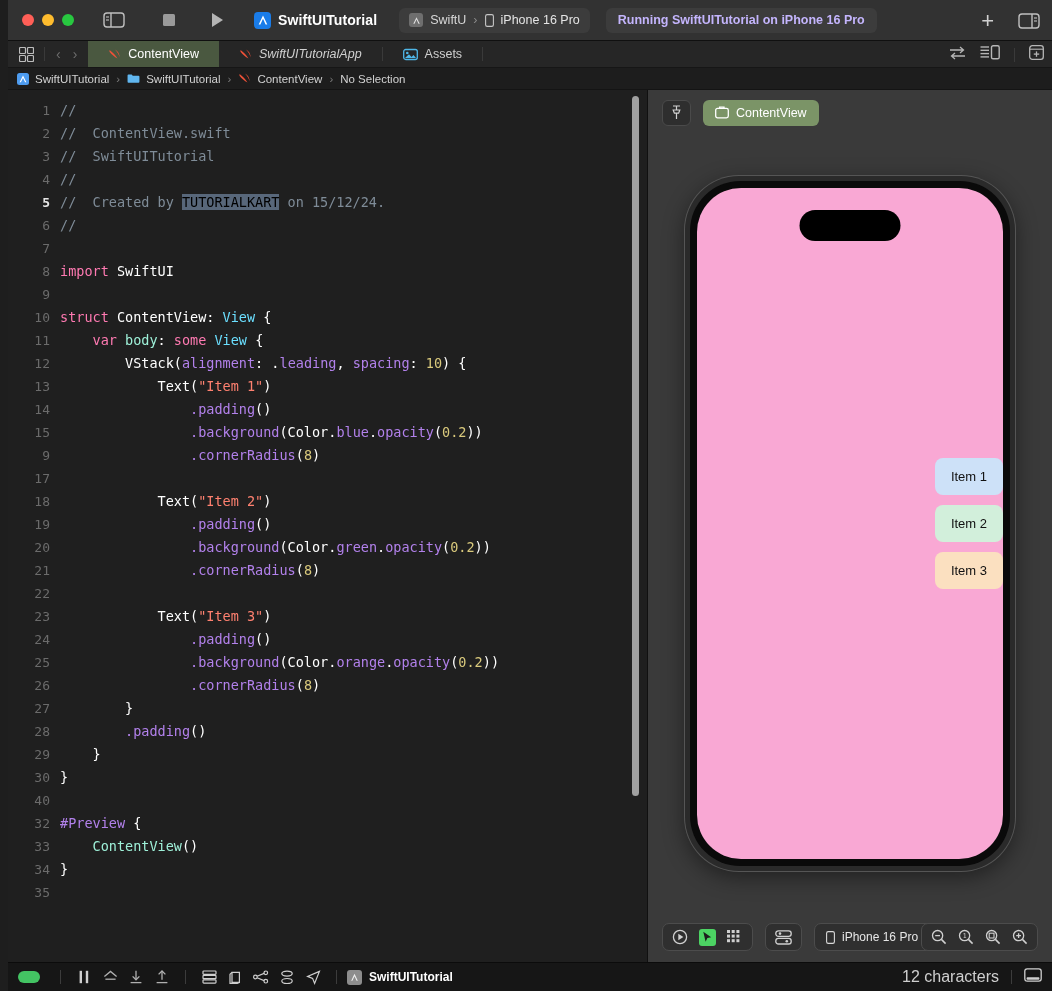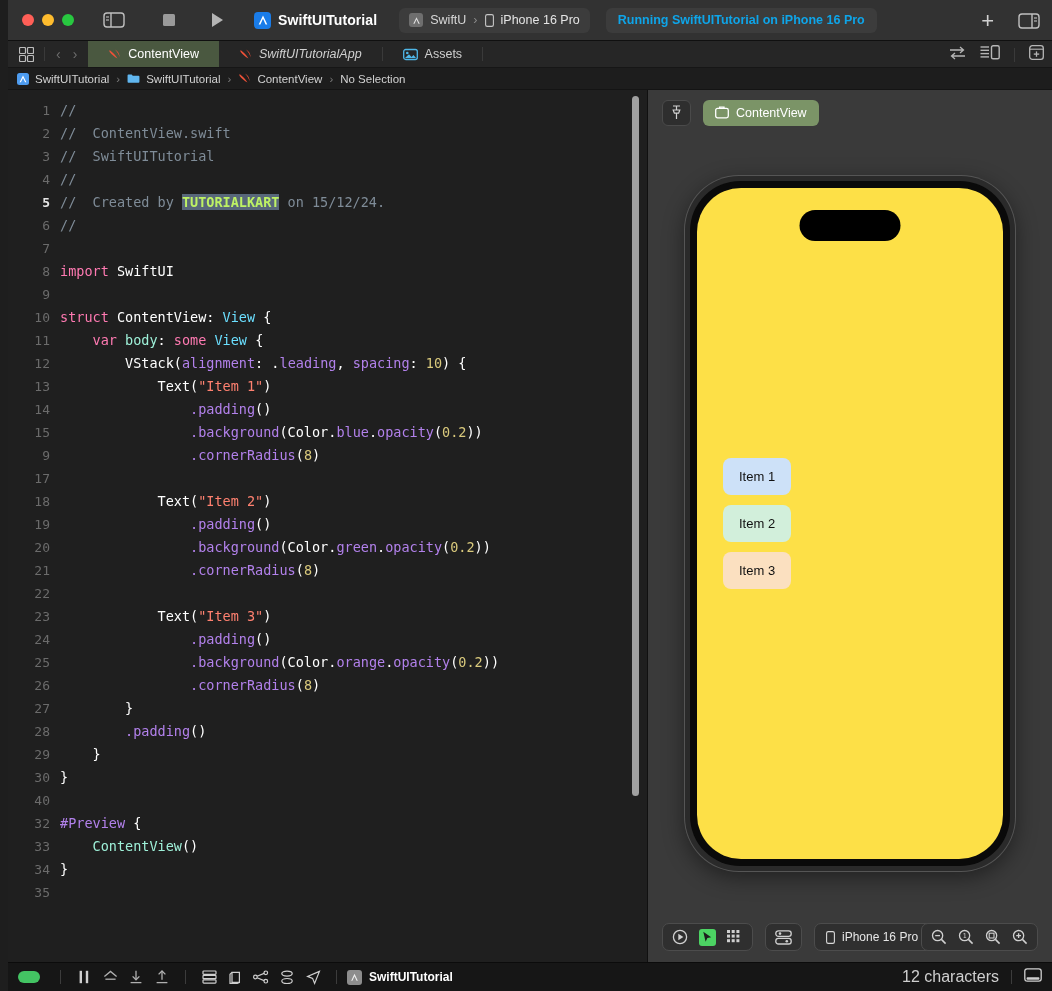--- a/index.html
+++ b/index.html
@@ -43,21 +43,21 @@
     display:flex;align-items:center;justify-content:center;
   }
   .scheme-text { color:#d8d8d8; font-size:12.5px; }
   .scheme-sep { color:#8c8c8c; font-size:12.5px; }
   .dev-text { color:#e4e4e4; font-size:12.5px; }
 
   .status-chip {
     margin-left:16px; height:25px; background:#3c3c3c; border-radius:6px;
     display:flex; align-items:center; padding:0 12px;
   }
-  .status-chip span { color:#0ea5e9; font-size:12.5px; font-weight:bold; }
+  .status-chip span { color:#c4b5fd; font-size:12.5px; font-weight:bold; }
 
   .tb-right { position:absolute; right:12px; top:0; height:41px; display:flex; align-items:center; gap:24px; }
   .plus-btn { color:#d0d0d0; font-size:22px; line-height:1; font-weight:300; }
 
   
   .tabbar {
     height:27px; min-height:27px; background:#262626; display:flex; align-items:stretch;
     border-bottom:1px solid #161616; position:relative;
   }
   .tb-grid { width:36px; display:flex; align-items:center; justify-content:center; }
@@ -100,21 +100,21 @@
   .gut.cur { color:#e6e6e6; font-weight:bold; }
   .code { color:#d6d6d6; }
   .ed-scroll {
     position:absolute; right:9px; top:6px; width:7px; height:700px;
     background:#a0a0a0; border-radius:4px;
   }
   .ed-divider { position:absolute; right:0; top:0; bottom:0; width:1px; background:#101010; }
 
   
   .c-com   { color:#7f8c98; }
-  .c-sel   { background:#58677a; color:#bef264;font-weight:bold; }
+  .c-sel   { background:#58677a; color:#000000; }
   .c-kw    { color:#ff7ab2; }
   .c-type  { color:#6bdfff; }
   .c-tealn { color:#9ef0d8; }
   .c-str   { color:#ff8170; }
   .c-num   { color:#d9c97c; }
   .c-meth  { color:#b281eb; }
   .c-plain { color:#ffffff; }
   .c-param { color:#b281eb; }
 
   
@@ -132,22 +132,22 @@
 
   .phone {
     width:330px; height:695px; background:#2a2a2a; border-radius:54px;
     padding:5px; box-shadow:0 0 0 1px #555, 0 6px 22px rgba(0,0,0,.45);
     display:flex; align-items:center; justify-content:center;
   }
   .phone-inner {
     width:100%; height:100%; background:#0a0a0a; border-radius:50px; padding:7px;
   }
   .screen {
-    width:100%; height:100%; background:#fde047; border-radius:44px;
-    position:relative; overflow:hidden; display:flex; align-items:flex-start; justify-content:flex-start;
+    width:100%; height:100%; background:#f9a8d4; border-radius:44px;
+    position:relative; overflow:hidden; display:flex; align-items:flex-end; justify-content:flex-start;
     flex-direction:column;
   }
   .island {
     position:absolute; top:22px; left:50%; transform:translateX(-50%);
     width:101px; height:31px; background:#000; border-radius:18px;
   }
   .stack { margin:auto 0 auto 0; padding-left:26px; display:flex; flex-direction:column; align-items:flex-start; gap:10px; }
   .item {
     border-radius:8px; padding:11px 16px; font-size:13px; color:#111;
     font-family:"Liberation Sans",sans-serif;

